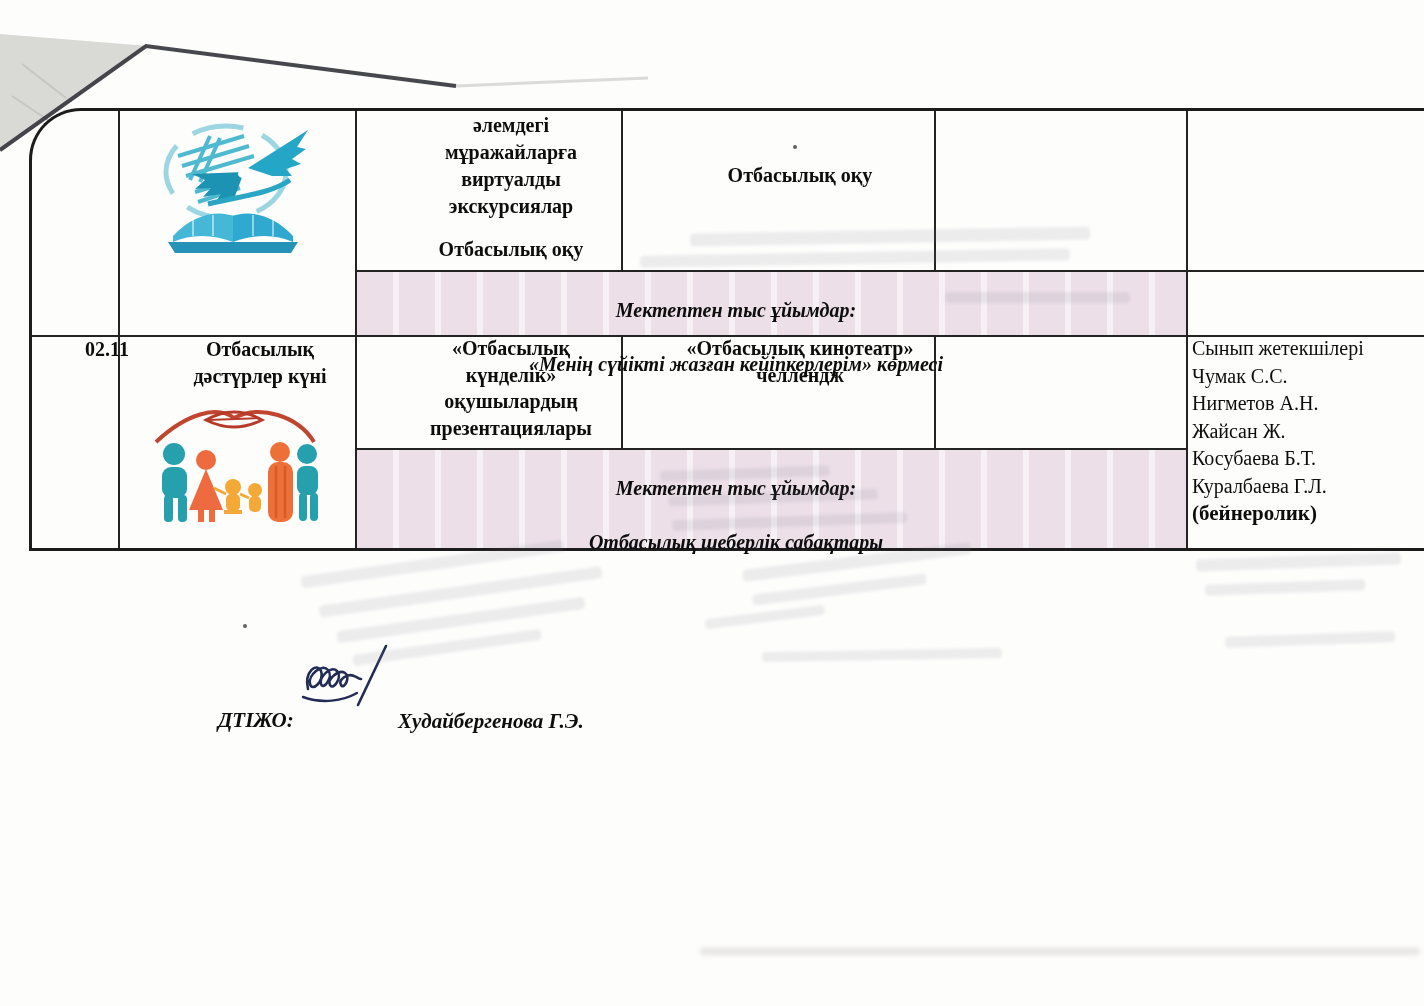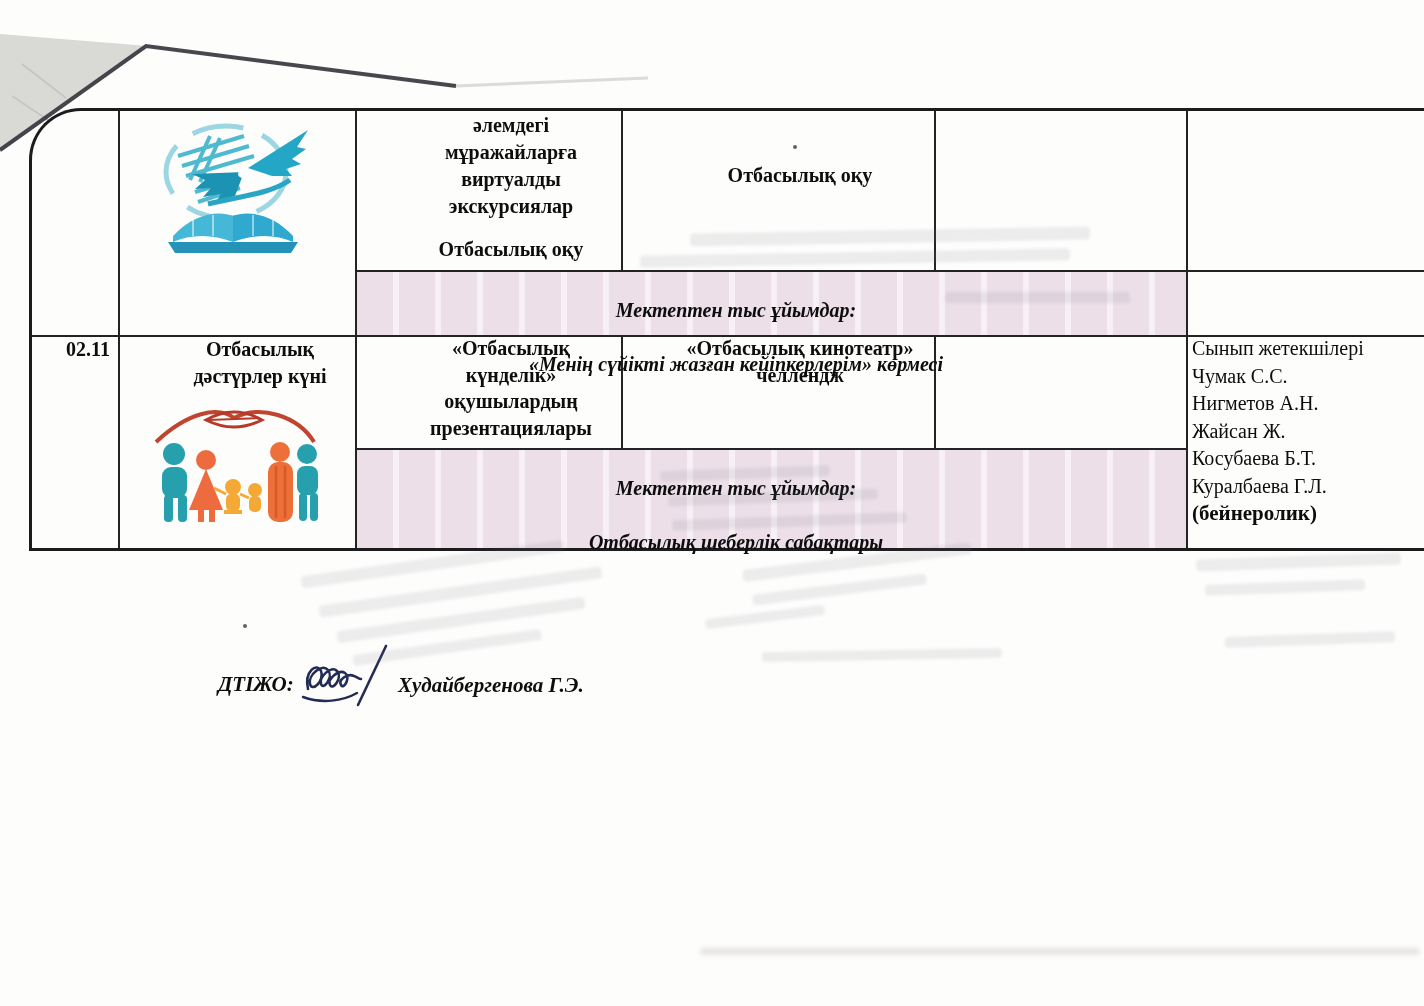--- a/index.html
+++ b/index.html
@@ -15,21 +15,21 @@
   .pink{position:absolute;background:#ecdfe8;
         background-image:repeating-linear-gradient(90deg,rgba(255,255,255,0) 0 36px,rgba(255,255,255,.55) 36px 42px);}
   
   .cellt{position:absolute;font-weight:bold;font-size:20px;line-height:27px;
          text-align:center;white-space:pre-line;padding-left:28px;}
   .pinkt{position:absolute;font-weight:bold;font-style:italic;font-size:20px;line-height:27px;
          white-space:pre-line;text-align:center;}
   .names{position:absolute;font-weight:normal;font-size:20px;line-height:27.5px;
          text-align:left;white-space:pre-line;}
   .note{position:absolute;font-weight:bold;font-size:21px;}
-  .sig-label{position:absolute;font-weight:bold;font-style:italic;font-size:21px;}
+  .sig-label{position:absolute;font-weight:bold;font-style:italic;font-size:21px;margin-top:36px;}
   .iconbox{position:absolute;}
   
   .bleed{position:absolute;background:rgba(122,124,140,.13);filter:blur(1.5px);border-radius:4px;}
   .dot{position:absolute;width:4px;height:4px;border-radius:50%;background:#474747;opacity:.85;}
   .smudge{position:absolute;background:rgba(150,140,142,.22);filter:blur(2.5px);border-radius:3px;}
 </style>
 </head>
 <body>
 
 <div class="page">
@@ -84,21 +84,21 @@
 мұражайларға
 виртуалды
 экскурсиялар</div>
   <div class="cellt" style="left:358px;top:236px;width:250px;">Отбасылық оқу</div>
   <div class="cellt" style="left:622px;top:162px;width:300px;">Отбасылық оқу</div>
   <div class="pinkt" style="left:366px;top:270px;width:740px;">
     <span style="display:block;">Мектептен тыс ұйымдар:</span>
     <span style="display:block;">«Менің сүйікті жазған кейіпкерлерім» көрмесі</span>
   </div>
 
-  <div class="cellt" style="left:20px;top:336px;width:80px;">02.11</div>
+  <div class="cellt" style="left:39px;top:336px;width:80px;">02.11</div>
   <div class="cellt" style="left:117px;top:336px;width:230px;">Отбасылық
 дәстүрлер күні</div>
   <div class="cellt" style="left:622px;top:335px;width:300px;">«Отбасылық кинотеатр»
 челлендж</div>
   <div class="cellt" style="left:358px;top:335px;width:250px;line-height:26.5px;">«Отбасылық
 күнделік»
 оқушылардың
 презентациялары</div>
   <div class="names" style="left:1192px;top:335px;width:228px;">Сынып жетекшілері
 Чумак С.С.

